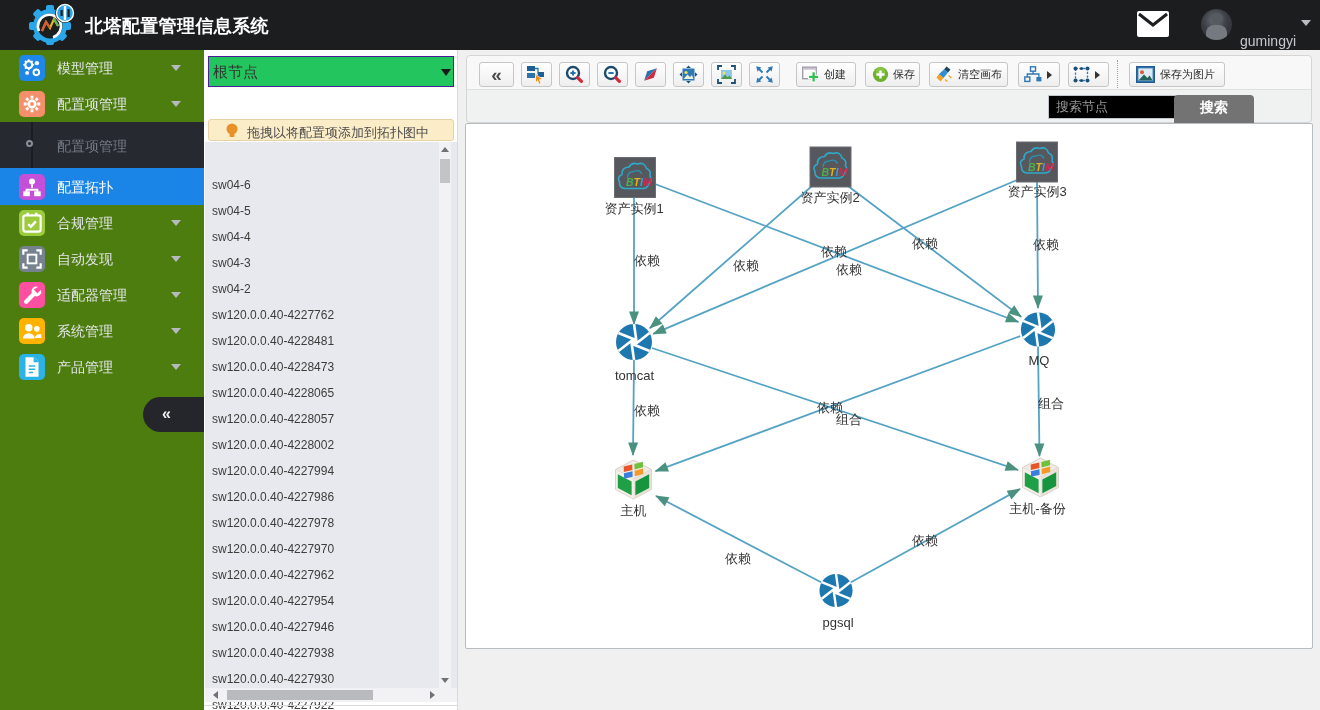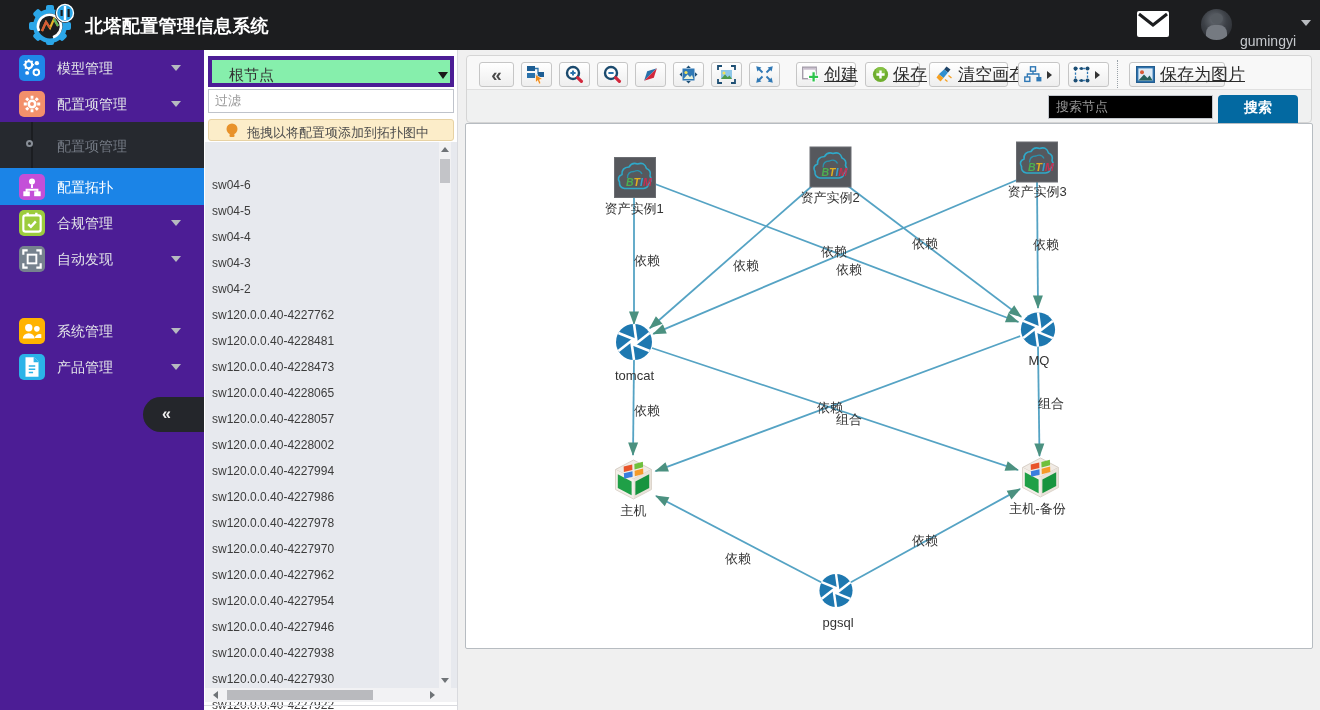--- a/index.html
+++ b/index.html
@@ -11,35 +11,35 @@
 .logo { position:absolute; left:27px; top:1px; }
 .title { position:absolute; left:85px; top:14px; font-size:18px; font-weight:bold; color:#fff; letter-spacing:0.4px; }
 .mailico { position:absolute; left:1137px; top:11px; }
 .avatar { position:absolute; left:1201px; top:9px; width:31px; height:31px; border-radius:50%; background:radial-gradient(circle at 45% 35%, #6a6f76 0%, #3c4046 45%, #24262a 100%); overflow:hidden; }
 .avatar:before { content:""; position:absolute; left:10px; top:4px; width:12px; height:11px; border-radius:50%; background:#565b61; }
 .avatar:after { content:""; position:absolute; left:5px; top:16px; width:21px; height:15px; border-radius:8px 8px 0 0; background:#757a81; }
 .uname { position:absolute; left:1240px; top:33px; font-size:14px; color:#c6c9cd; }
 .ucaret { position:absolute; left:1301px; top:20px; width:0; height:0; border-left:5px solid transparent; border-right:5px solid transparent; border-top:6px solid #b9bcc0; }
 
 
-.sidebar { position:absolute; left:0; top:50px; width:204px; height:660px; background:#4c1d95; z-index:4; }
+.sidebar { position:absolute; left:0; top:50px; width:204px; height:660px; background:#4d7c0f; z-index:4; }
 .mi { position:absolute; left:0; width:204px; height:36px; }
 .mi .ic { position:absolute; left:19px; top:5px; width:26px; height:26px; border-radius:5px; }
 .mi .tx { position:absolute; left:57px; top:10px; font-size:14px; color:#e3e5e8; }
 .mi .car { position:absolute; left:171px; top:15px; width:0; height:0; border-left:5px solid transparent; border-right:5px solid transparent; border-top:6px solid #b6bac0; }
 .subpanel { position:absolute; left:0; top:72px; width:204px; height:46px; background:#26292f; }
 .subline { position:absolute; left:31px; top:0; width:2px; height:46px; background:#1b1d21; }
 .subring { position:absolute; left:26px; top:18px; width:7px; height:7px; border:2px solid #888e97; border-radius:50%; background:#26292f; }
 .subtx { position:absolute; left:57px; top:16px; font-size:14px; color:#747a84; }
 .sel { background:#1b84e7; }
 .collapse { position:absolute; left:143px; top:347px; width:61px; height:35px; background:#24262b; border-radius:18px 0 0 18px; color:#f0f0f0; text-align:left; padding-left:19px; font-size:16px; line-height:33px; font-weight:bold; }
 
 
 .tree { position:absolute; left:204px; top:50px; width:254px; height:660px; background:#fff; border-right:1px solid #d9dade; z-index:3; }
-.tsel { position:absolute; left:4px; top:6px; width:246px; height:31px; background:#86efac; border:4px solid #4c1d95; font-size:15px; color:#333; line-height:29px; padding-left:17px; }
+.tsel { position:absolute; left:4px; top:6px; width:246px; height:31px; background:#22c55e; border:1px solid #4c1d95; font-size:15px; color:#333; line-height:29px; padding-left:4px; }
 .tsel .dd { position:absolute; right:2px; top:12px; width:0; height:0; border-left:5px solid transparent; border-right:5px solid transparent; border-top:7px solid #1a1a1a; }
 .tfilter { position:absolute; left:4px; top:39px; width:246px; height:24px; background:#fff; border:1px solid #bfc3cb; font-size:13px; color:#9b9b9b; line-height:22px; padding-left:6px; }
 .thint { position:absolute; left:4px; top:69px; width:246px; height:22px; background:#fcedc9; border:1px solid #e7d2a4; border-radius:3px; font-size:13px; color:#4d4d4d; line-height:20px;padding-left:12px; }
 .thint .bulb { position:absolute; left:16px; top:3px; }
 .thint .htx { position:absolute; left:38px; top:3px; }
 .tlist { position:absolute; left:1px; top:92px; width:252px; height:546px; background:#e7e9ee; }
 .trow { position:absolute; left:7px; font-size:12px; color:#3c3c3c; height:26px; line-height:26px; white-space:nowrap;margin-top:30px; }
 
 .vsb { position:absolute; left:235px; top:92px; width:12px; height:546px; background:#f2f2f4; }
 .vsb .up { position:absolute; left:2px; top:5px; width:0; height:0; border-left:4px solid transparent; border-right:4px solid transparent; border-bottom:5px solid #6f7377; }
@@ -49,23 +49,23 @@
 .hsb { position:absolute; left:1px; top:638px; width:252px; height:14px; background:#f2f2f4; }
 .hsb .lf { position:absolute; left:8px; top:3px; width:0; height:0; border-top:4px solid transparent; border-bottom:4px solid transparent; border-right:5px solid #6f7377; }
 .hsb .rt { position:absolute; right:22px; top:3px; width:0; height:0; border-top:4px solid transparent; border-bottom:4px solid transparent; border-left:5px solid #6f7377; }
 .hsb .th { position:absolute; left:22px; top:2px; width:146px; height:10px; background:#b9babe; }
 
 
 .main { position:absolute; left:458px; top:50px; width:862px; height:660px; background:#f0f0f0; }
 .toolbar { position:absolute; left:8px; top:5px; width:846px; height:68px; background:#f0f1f1; border:1px solid #d5d5d5; border-radius:4px; }
 .tbrow { position:absolute; left:0; top:0; width:100%; height:34px; background:#f8f8f8; border-bottom:1px solid #e0e0e0; border-radius:4px 4px 0 0; }
 .tbtn { position:absolute; top:6px; height:25px; background:linear-gradient(#ffffff,#eeeeee); border:1px solid #c6c6c6; border-radius:3px; display:flex; align-items:center; white-space:nowrap; overflow:visible; }
-.tbtn .lab { font-size:17px; color:#2a2a2a;text-decoration:underline; }
+.tbtn .lab { font-size:11px; color:#2a2a2a; }
 .srch-in { position:absolute; left:590px; top:45px; width:165px; height:24px; background:#000000; border:1px solid #c2c6cc; font-size:13px; color:#999; line-height:22px; padding-left:7px; }
-.srch-btn { position:absolute; left:760px; top:45px; width:80px; height:40px; background:#0369a1; border-radius:4px; color:#fff; font-size:14px; font-weight:bold; text-align:center; line-height:24px; }
+.srch-btn { position:absolute; left:716px; top:45px; width:80px; height:40px; background:#737373; border-radius:4px; color:#fff; font-size:14px; font-weight:bold; text-align:center; line-height:24px; }
 .canvas { position:absolute; left:7px; top:73px; width:848px; height:526px; background:#fff; border:1px solid #b7bcc1; border-radius:2px; }
 </style>
 </head>
 <body>
 <div id="app">
   <div class="header">
     <svg class="logo" width="50" height="48" viewBox="0 0 50 48">
       <g fill="#2ba6e8">
         <circle cx="23" cy="25" r="17"></circle>
         <rect x="19" y="4" width="8" height="7" rx="2"></rect>
@@ -144,20 +144,27 @@
         <span class="car"></span>
     </div>
     <div class="mi" style="top:191px">
       <svg class="ic" style="background:#76828e" viewBox="0 0 24 24" width="24" height="24">
         <path d="M4 8 L4 4 L8 4 M16 4 L20 4 L20 8 M20 16 L20 20 L16 20 M8 20 L4 20 L4 16" fill="none" stroke="#fff" stroke-width="2"></path>
         <rect x="8" y="8" width="8" height="8" fill="none" stroke="#fff" stroke-width="1.8"></rect>
       </svg>
       <span class="tx">自动发现</span>
         <span class="car"></span>
     </div>
+    <div class="mi" style="top:227px">
+      <svg class="ic" style="background:#ff4fa0" viewBox="0 0 24 24" width="24" height="24">
+        <path d="M17.5 4.5 a4.5 4.5 0 0 0 -5.8 5.8 L5 17 a2 2 0 0 0 2.8 2.8 L14.5 13 a4.5 4.5 0 0 0 5.8 -5.8 L17 10.5 L13.5 7 Z" fill="#fff"></path>
+      </svg>
+      <span class="tx">适配器管理</span>
+        <span class="car"></span>
+    </div>
     <div class="mi" style="top:263px">
       <svg class="ic" style="background:#ffb300" viewBox="0 0 24 24" width="24" height="24">
         <circle cx="9" cy="9" r="3.4" fill="#fff"></circle>
         <circle cx="16.5" cy="10" r="2.6" fill="#fff"></circle>
         <path d="M3.5 19 a5.5 5 0 0 1 11 0 Z" fill="#fff"></path>
         <path d="M14.6 18.5 a4.3 4 0 0 1 6 -3.4 l0 3.4 Z" fill="#fff"></path>
       </svg>
       <span class="tx">系统管理</span>
         <span class="car"></span>
     </div>
@@ -168,21 +175,20 @@
         <path d="M9 11 L15 11 M9 14 L15 14 M9 17 L13 17" stroke="#2bb3e8" stroke-width="1.4"></path>
       </svg>
       <span class="tx">产品管理</span>
         <span class="car"></span>
     </div>
     <div class="collapse">«</div>
   </div>
 
   <div class="tree">
     <div class="tsel">根节点<span class="dd"></span></div>
-    <div class="tfilter">过滤</div>
     <div class="thint">
       <svg class="bulb" width="14" height="16" viewBox="0 0 14 16">
         <circle cx="7" cy="6" r="5.5" fill="#e8922a"></circle>
         <rect x="4.5" y="11" width="5" height="3" rx="1" fill="#e8922a"></rect>
       </svg>
       <span class="htx">拖拽以将配置项添加到拓扑图中</span>
     </div>
     <div class="tlist" id="tlist">
       <div class="trow" style="top:0">sw04-6</div>
       <div class="trow" style="top:26px">sw04-5</div>

